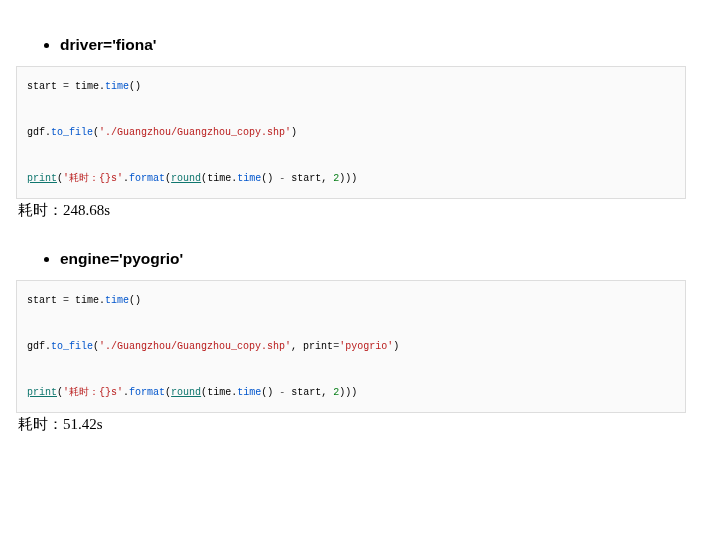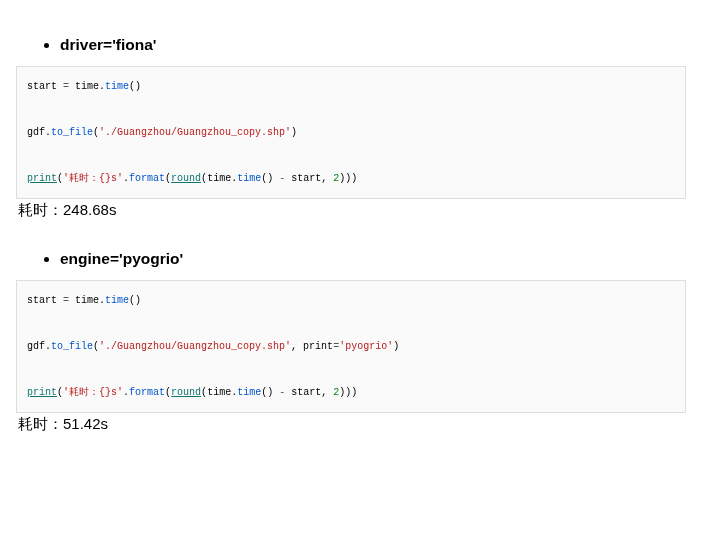--- a/index.html
+++ b/index.html
@@ -25,21 +25,21 @@
     background: #fafafa;
     padding: 8px 10px;
     font-family: Consolas, "Courier New", monospace;
     font-size: 10px;
     line-height: 2.3;
     white-space: pre;
     overflow-x: auto;
     margin: 0 0 2px 0;
   }
   .output-line {
-    font-family: Liberation Sans, sans-serif;
+    font-family: Liberation Serif, serif;
     font-size: 15px;
     margin: 2px 0 28px 2px;
   }
   
   .tok-kw { color: #0f766e; text-decoration: underline; }
   .tok-method { color: #0055cc; }    
   .tok-str { color: #b91c1c; }       
   .tok-num { color: #0a801a; }       
   .tok-id { color: #000; }
   .tok-op { color: #555; }

